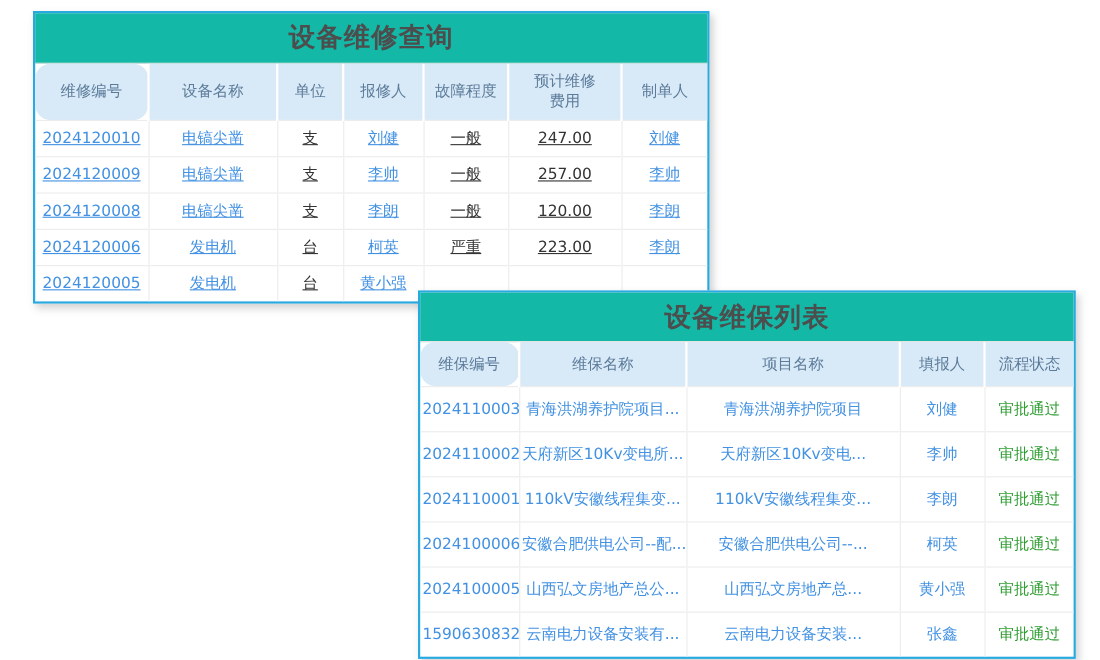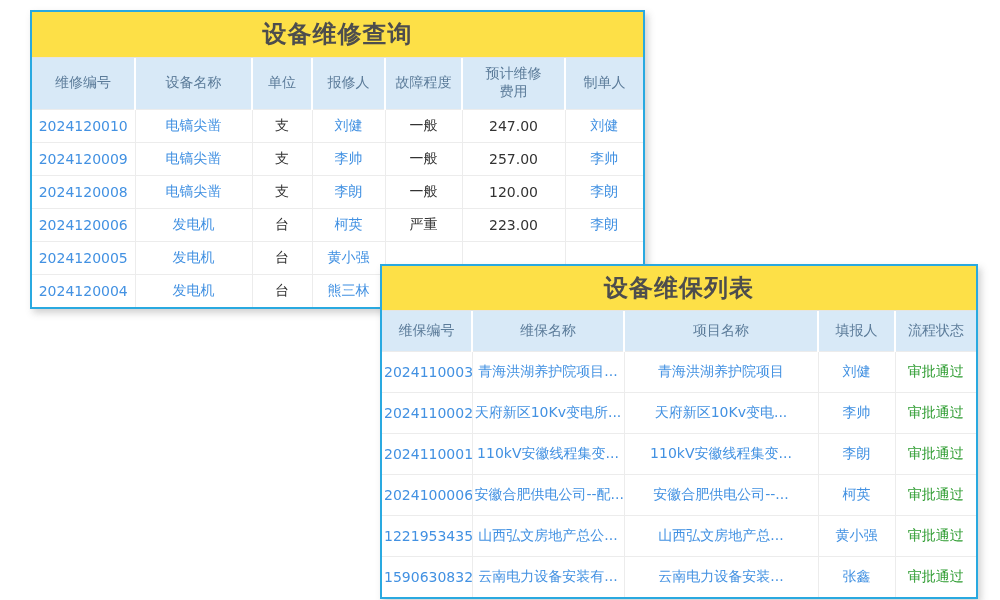--- a/index.html
+++ b/index.html
@@ -16,21 +16,21 @@
     border: 2px solid #29a9e0;
     box-shadow: 3px 4px 7px rgba(90,90,90,0.28);
     box-sizing: border-box;
   }
   .panel-title {
     text-align: center;
     font-weight: bold;
     color: #4d4d4d;
     letter-spacing: 1px;
     border-bottom: 1px solid #e4e4e4;
-    background: #fde047;
+    background: #14b8a6;
   }
   #repair-panel { left: 30px; top: 10px; width: 615px; z-index: 1; }
   #repair-panel .panel-title { height: 45px; line-height: 45px; font-size: 24px; }
   #maint-panel { left: 380px; top: 264px; width: 598px; z-index: 2; }
   #maint-panel .panel-title { height: 44px; line-height: 44px; font-size: 24px; }
 
   table.grid {
     border-collapse: collapse;
     table-layout: fixed;
     width: 100%;
@@ -40,36 +40,36 @@
     background: #d8e9f7;
     color: #5b7b99;
     font-weight: normal;
     text-align: center;
     vertical-align: middle;
     white-space: pre-line;
     padding: 0 2px;
     border-left: 2px solid #ffffff;
     box-sizing: border-box;
   }
-  table.grid th:first-child { border-left: none; }
+  table.grid th:first-child { border-left: none; border-radius: 14px; }
   #repair-panel th { height: 51px; }
   #maint-panel th { height: 40px; }
 
   table.grid td {
     text-align: center;
     vertical-align: middle;
     border-top: 1px solid #ececec;
     border-left: 1px solid #ececec;
     padding: 0 2px;
     box-sizing: border-box;
     overflow: hidden;
     white-space: nowrap;
   }
   table.grid td:first-child { border-left: none; }
-  #repair-panel td { height: 33px; }
+  #repair-panel td { height: 33px; text-decoration: underline; }
   #maint-panel td { height: 41px; }
 
   td.link   { color: #4291e2; cursor: pointer; }
   td.plain  { color: #333333; }
   td.status { color: #2f9d32; margin-top: 24px; }
 </style>
 </head>
 <body>
 
 <div class="panel" id="repair-panel">
@@ -135,29 +135,20 @@
         </tr>
         <tr>
           <td class="link">2024120005</td>
           <td class="link">发电机</td>
           <td class="plain">台</td>
           <td class="link">黄小强</td>
           <td class="plain"></td>
           <td class="plain"></td>
           <td class="plain"></td>
         </tr>
-        <tr>
-          <td class="link">2024120004</td>
-          <td class="link">发电机</td>
-          <td class="plain">台</td>
-          <td class="link">熊三林</td>
-          <td class="plain"></td>
-          <td class="plain"></td>
-          <td class="plain"></td>
-        </tr>
       </tbody>
     </table>
 </div>
 
 <div class="panel" id="maint-panel">
   <div class="panel-title">设备维保列表</div>
   <table class="grid">
     <colgroup>
       <col style="width:90px">
         <col style="width:152px">
@@ -197,21 +188,21 @@
           <td class="status">审批通过</td>
         </tr>
         <tr>
           <td class="link">2024100006</td>
           <td class="link">安徽合肥供电公司--配...</td>
           <td class="link">安徽合肥供电公司--...</td>
           <td class="link">柯英</td>
           <td class="status">审批通过</td>
         </tr>
         <tr>
-          <td class="link">1221953435</td>
+          <td class="link">2024100005</td>
           <td class="link">山西弘文房地产总公...</td>
           <td class="link">山西弘文房地产总...</td>
           <td class="link">黄小强</td>
           <td class="status">审批通过</td>
         </tr>
         <tr>
           <td class="link">1590630832</td>
           <td class="link">云南电力设备安装有...</td>
           <td class="link">云南电力设备安装...</td>
           <td class="link">张鑫</td>

